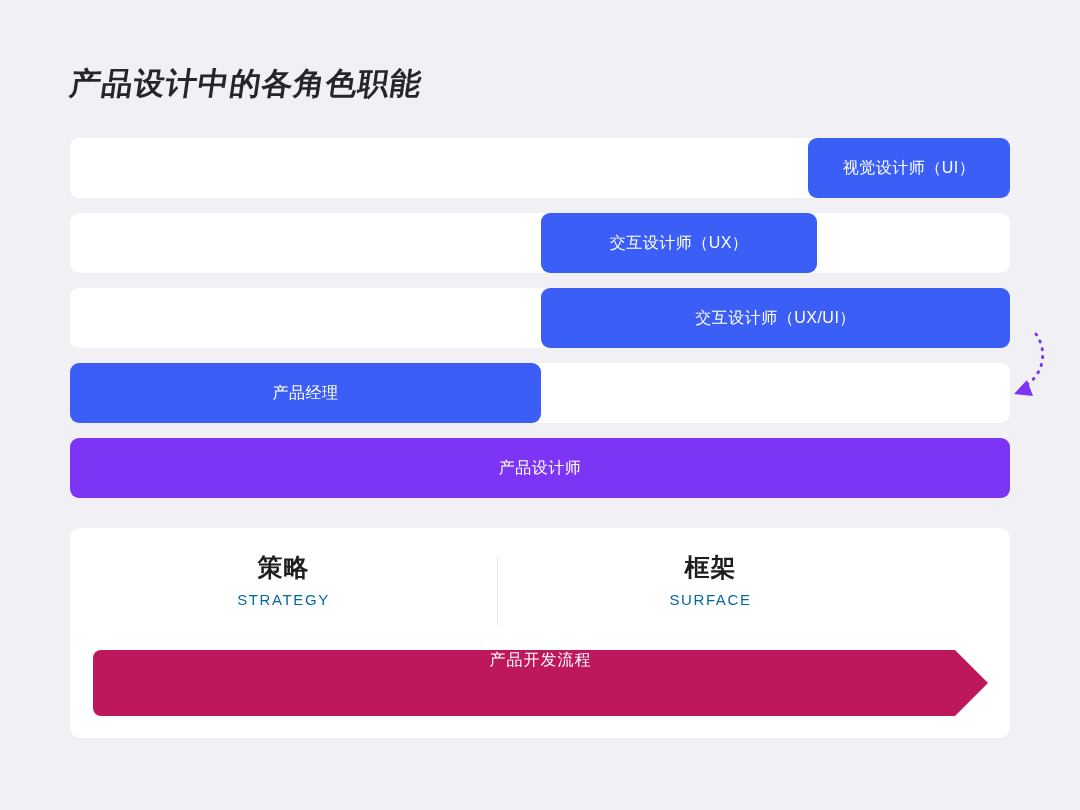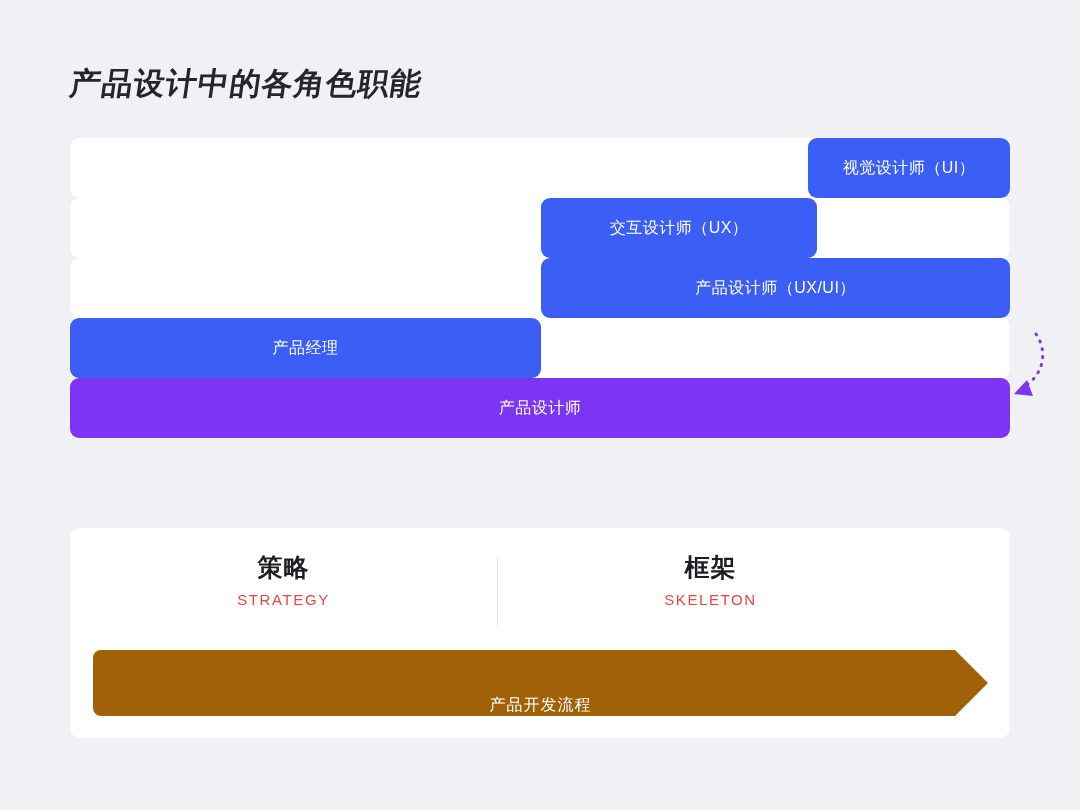--- a/index.html
+++ b/index.html
@@ -39,20 +39,21 @@
   .roles {
     position: absolute;
     left: 70px;
     top: 138px;
     width: 940px;
   }
   .role-row {
     position: relative;
     width: 940px;
     height: 60px;
+    margin-bottom: 15px;
     border-radius: 9px;
     background: #ffffff;
   }
   .role-row.full {
     background: transparent;
   }
   .role-bar {
     position: absolute;
     top: 0;
     height: 60px;
@@ -124,34 +125,34 @@
   .stage-cn {
     font-size: 25px;
     font-weight: 700;
     color: #1d1e22;
     letter-spacing: 1px;
     line-height: 34px;
   }
   .stage-en {
     margin-top: 6px;
     font-size: 15px;
-    color: #ef4444;
+    color: #0369a1;
     letter-spacing: 1.6px;
     line-height: 20px;
   }
 
   .process-arrow {
     position: absolute;
     left: 23px;
     top: 122px;
     width: 895px;
     height: 66px;
-    background: #a16207;
-    display: flex;
-    align-items: flex-end;
+    background: #be185d;
+    display: flex;
+    align-items: flex-start;
     justify-content: center;
     color: #ffffff;
     font-size: 16px;
     font-weight: 500;
     letter-spacing: 1px;
     border-radius: 8px 0 0 8px;
     clip-path: polygon(0 0, calc(100% - 33px) 0, 100% 50%, calc(100% - 33px) 100%, 0 100%);
   }
 </style>
 </head>
@@ -170,21 +171,21 @@
     </div>
 
     <div class="role-row">
       <div class="role-bar bar-blue bar-ux">
         <span>交互设计师（UX）</span>
       </div>
     </div>
 
     <div class="role-row">
       <div class="role-bar bar-blue bar-uxui">
-        <span>产品设计师（UX/UI）</span>
+        <span>交互设计师（UX/UI）</span>
       </div>
     </div>
 
     <div class="role-row">
       <div class="role-bar bar-blue bar-pm">
         <span>产品经理</span>
       </div>
     </div>
 
     <div class="role-row full">
@@ -204,21 +205,21 @@
 
   <div class="stage-card">
 
     <div class="stages">
       <div class="stage">
         <div class="stage-cn">策略</div>
         <div class="stage-en">STRATEGY</div>
       </div>
       <div class="stage">
         <div class="stage-cn">框架</div>
-        <div class="stage-en">SKELETON</div>
+        <div class="stage-en">SURFACE</div>
       </div>
     </div>
 
     <div class="process-arrow">
       <span>产品开发流程</span>
     </div>
 
   </div>
 
 </div>

